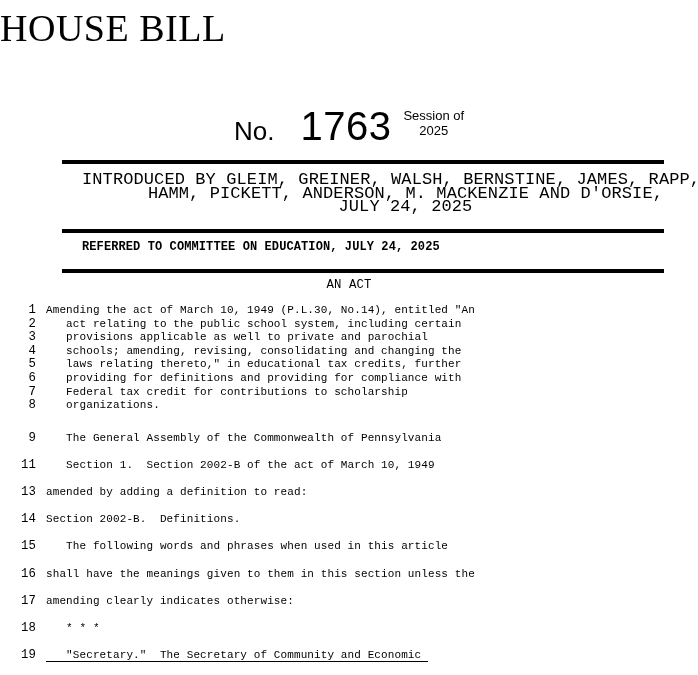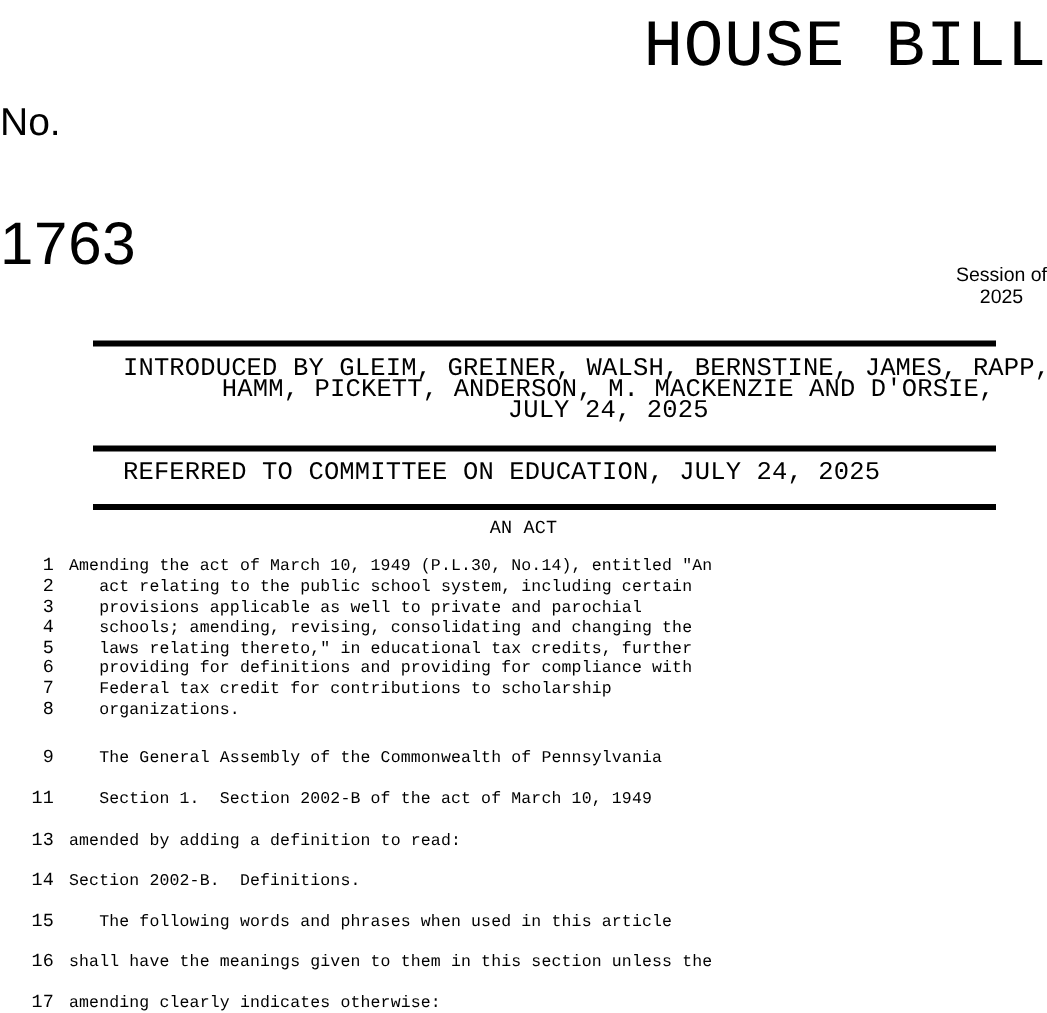--- a/index.html
+++ b/index.html
@@ -23,35 +23,34 @@
     width: 698px;
     height: 675px;
     overflow: hidden;
   }
 
   
   .masthead {
     padding-top: 8px;
   }
   .bill-title {
-    font-family: Liberation Mono, monospace;
-    font-size: 44px;
+    font-family: Liberation Serif, serif;
+    font-size: 38px;
     font-weight: 400;
     letter-spacing: 0.5px;
-    text-align: right;
+    text-align: left;
     line-height: 1.1;
     margin: 0;
   }
 
   .bill-number-row {
     display: flex;
     align-items: baseline;
     justify-content: center;
     margin-top: 10px;
-    flex-direction: column;
   }
   .bill-no-label {
     font-family: "Liberation Sans", sans-serif;
     font-size: 26px;
     font-weight: 400;
     margin-right: 26px;
   }
   .bill-no-value {
     font-family: "Liberation Sans", sans-serif;
     font-size: 40px;
@@ -86,25 +85,26 @@
   
   .intro-block {
     font-size: 17px;
     line-height: 13.8px;
     letter-spacing: 0.1px;
     padding: 9px 0 6px 82px;
     white-space: pre;
     text-align: center;
   }
   .referral-block {
-    font-size: 17px;
+    font-size: 12px;
     line-height: 13.8px;
     letter-spacing: 0.1px;
     padding: 8px 0 6px 82px;
     white-space: pre;
+    font-weight: bold;
   }
 
   
   .an-act {
     text-align: center;
     font-size: 12.3px;
     letter-spacing: 0.1px;
     margin-top: 5px;
     padding-right: 0;
   }

